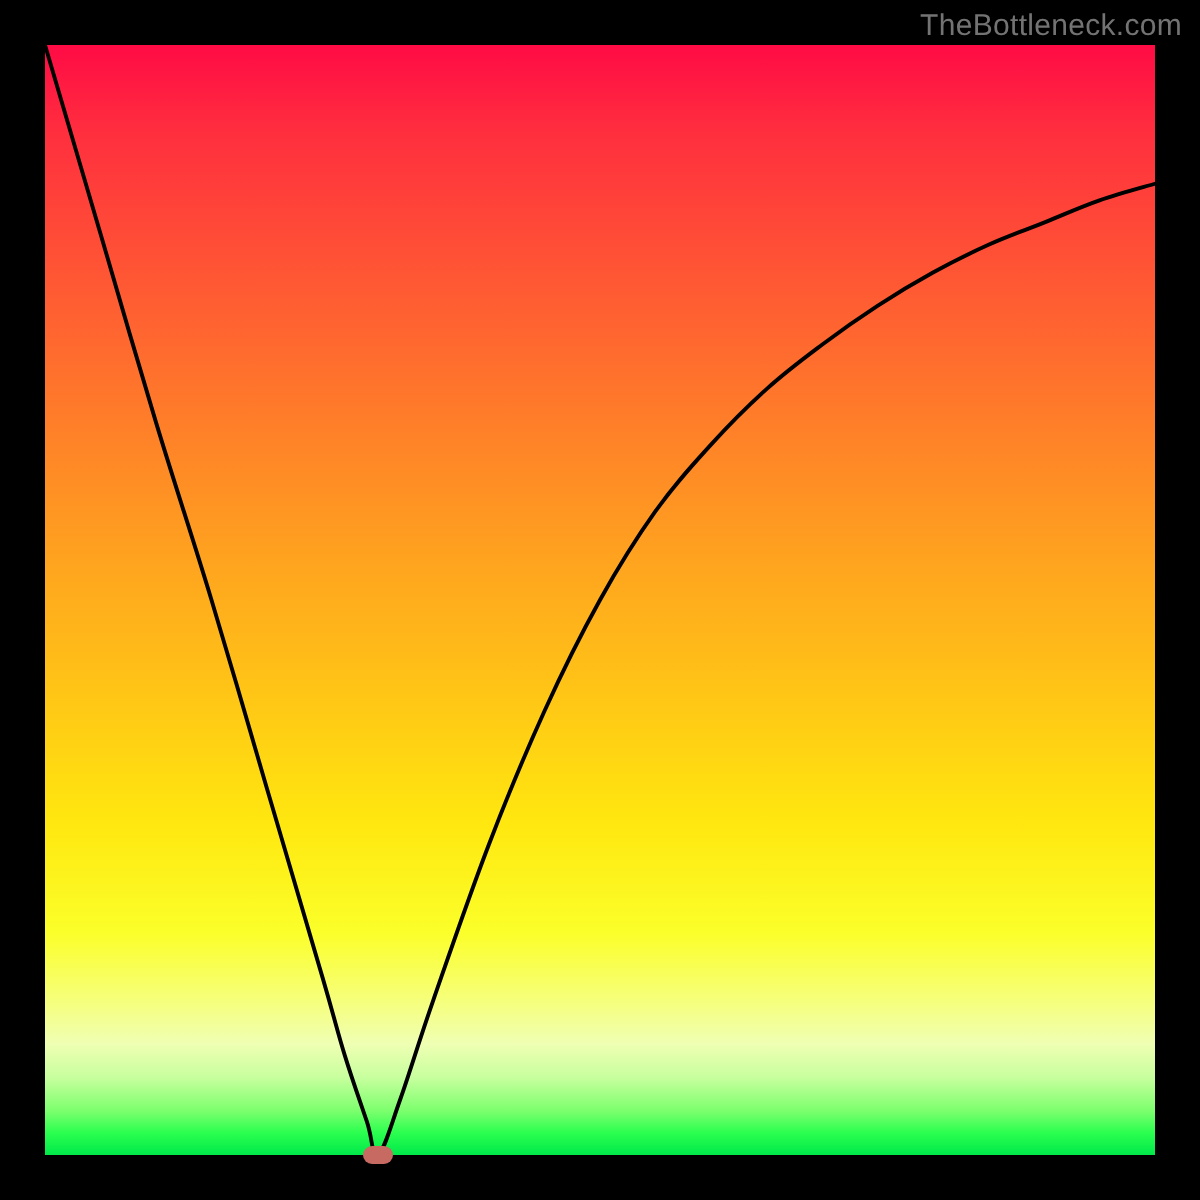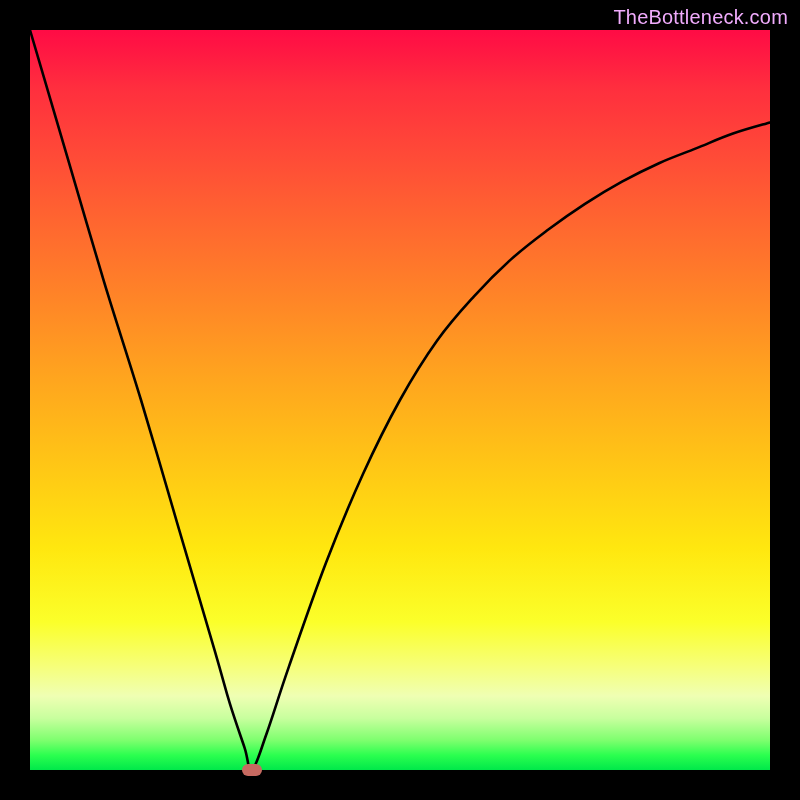--- a/index.html
+++ b/index.html
@@ -39,21 +39,21 @@
       #c8ff9e 93%,
       #7dff6e 96%,
       #2bff4f 98%,
       #00e84a 100%
     );
   }
   .watermark {
     position: absolute;
     top: 6px;
     right: 12px;
-    color: #f0abfc;
+    color: #737373;
     font-size: 20px;
     font-weight: 500;
     letter-spacing: 0.2px;
     user-select: none;
   }
   svg.curve {
     position: absolute;
     left: 0;
     top: 0;
     width: 740px;

